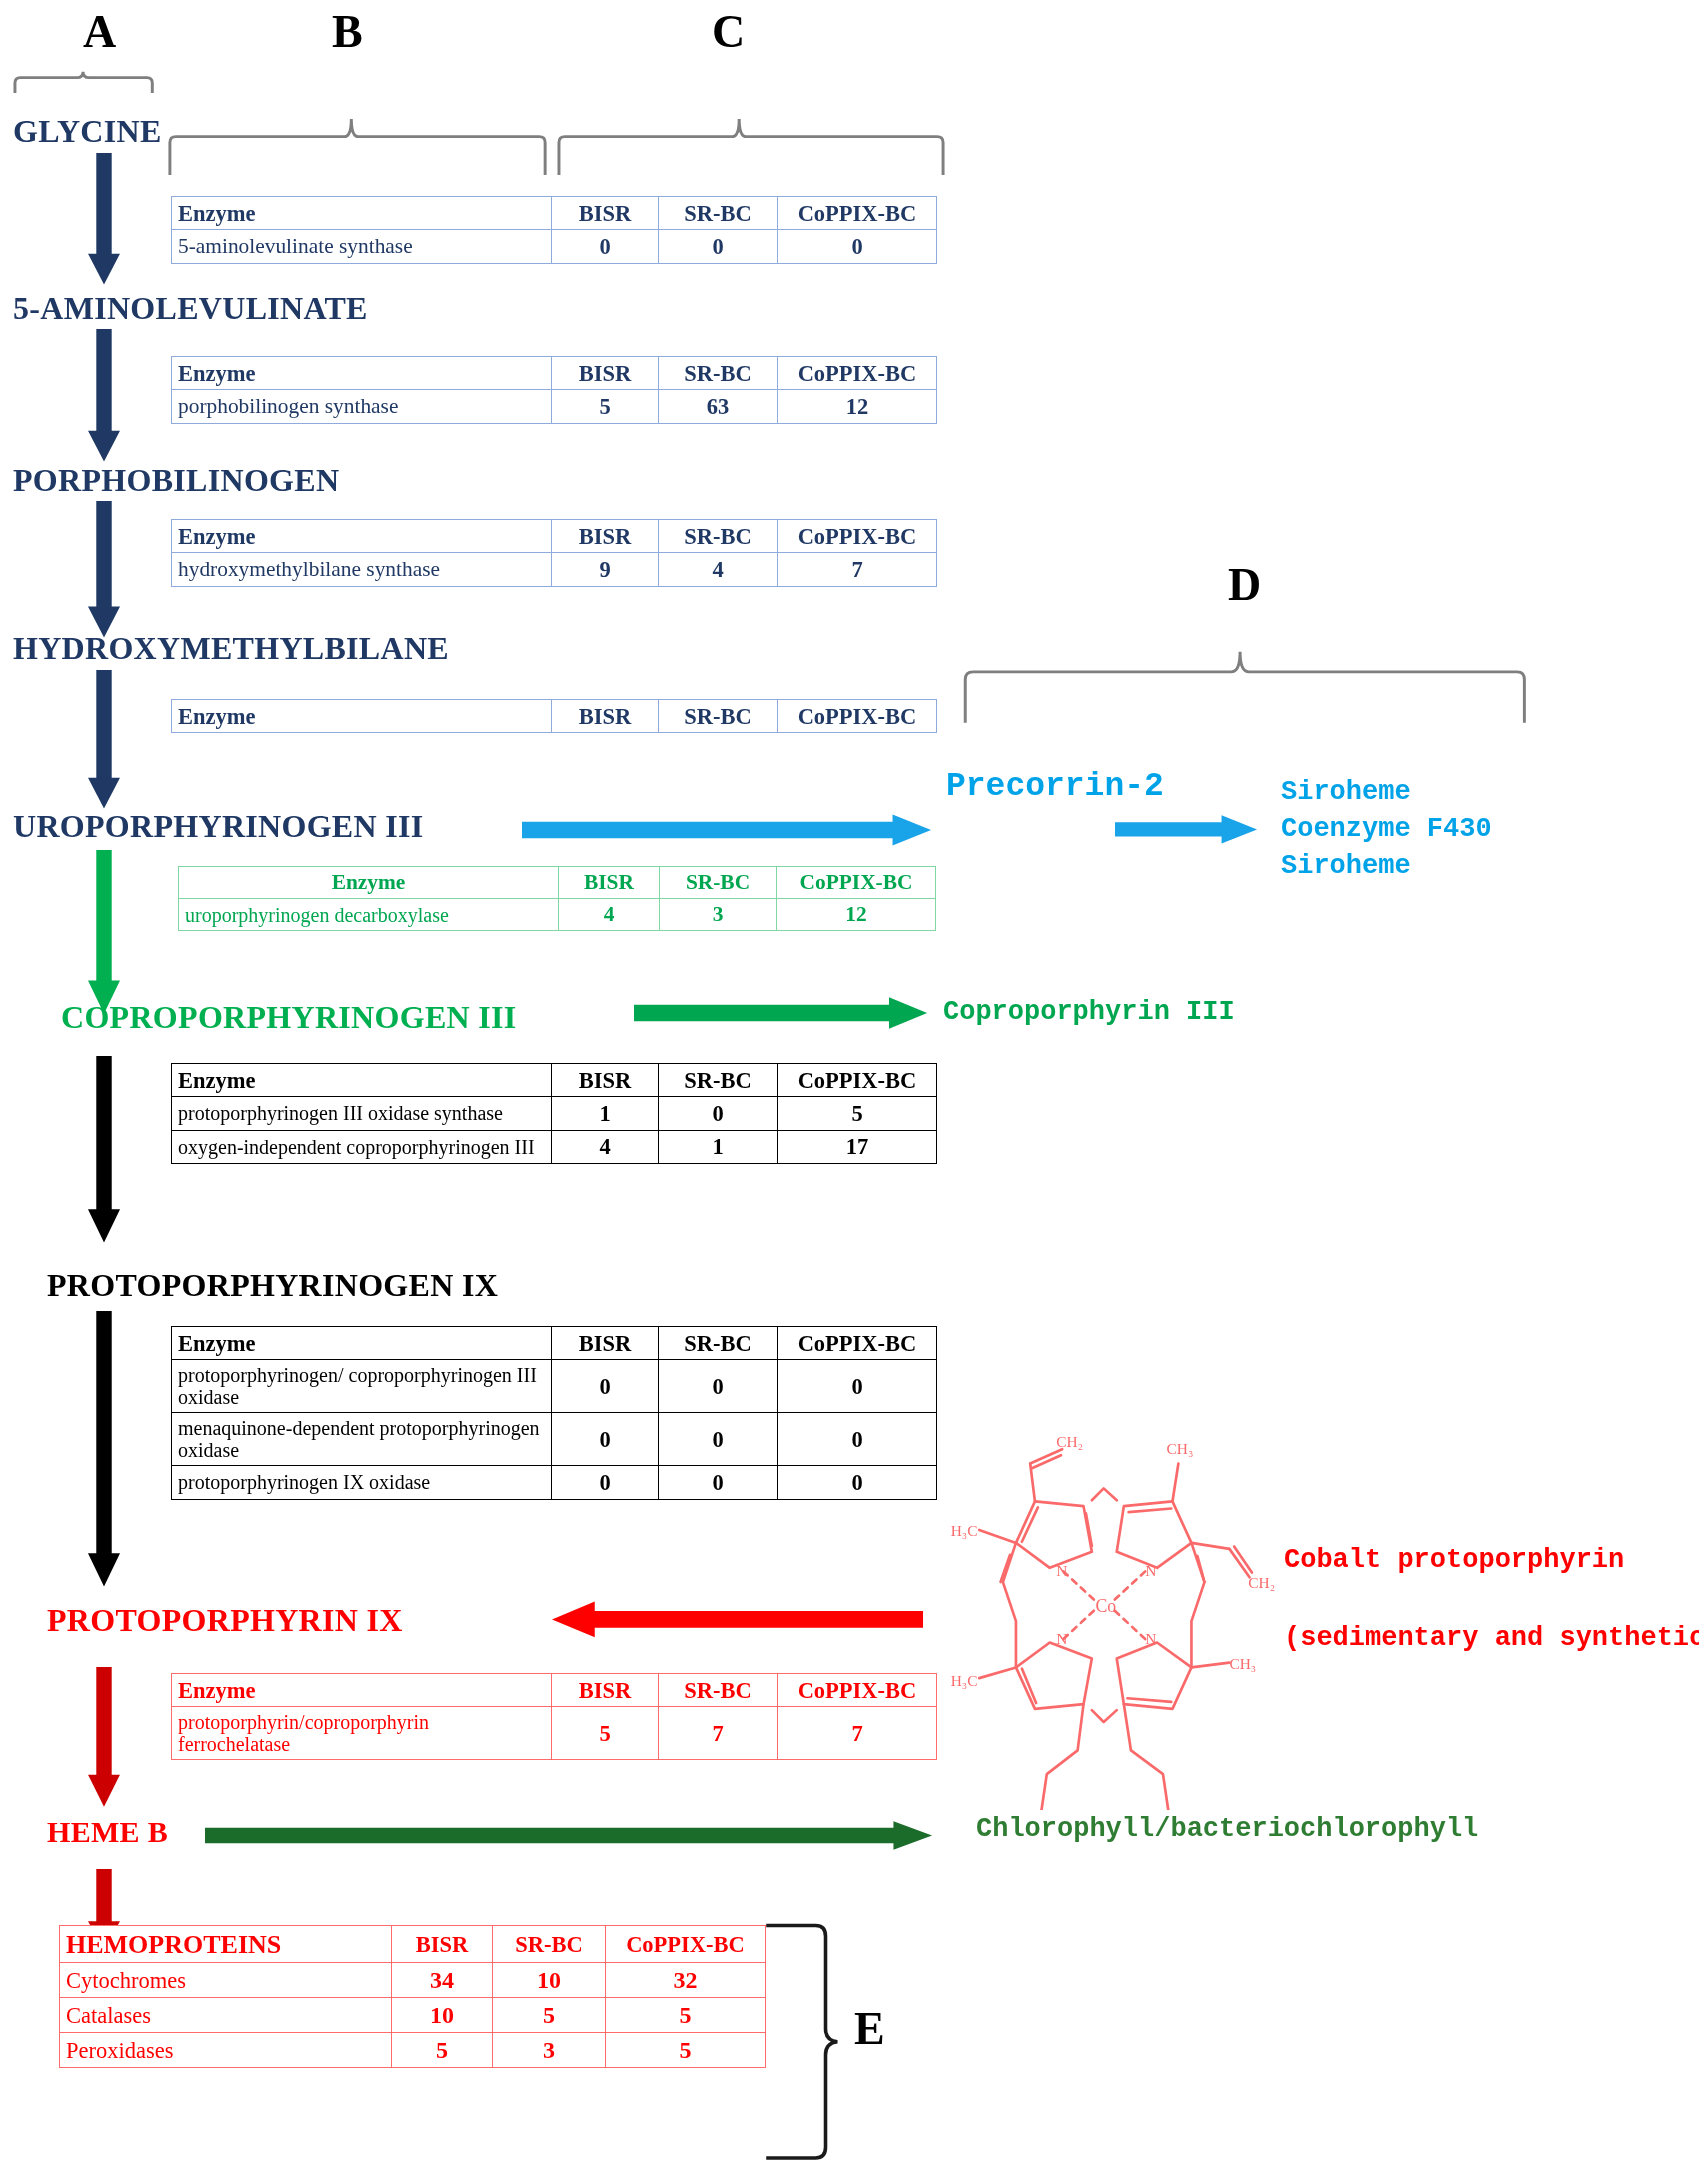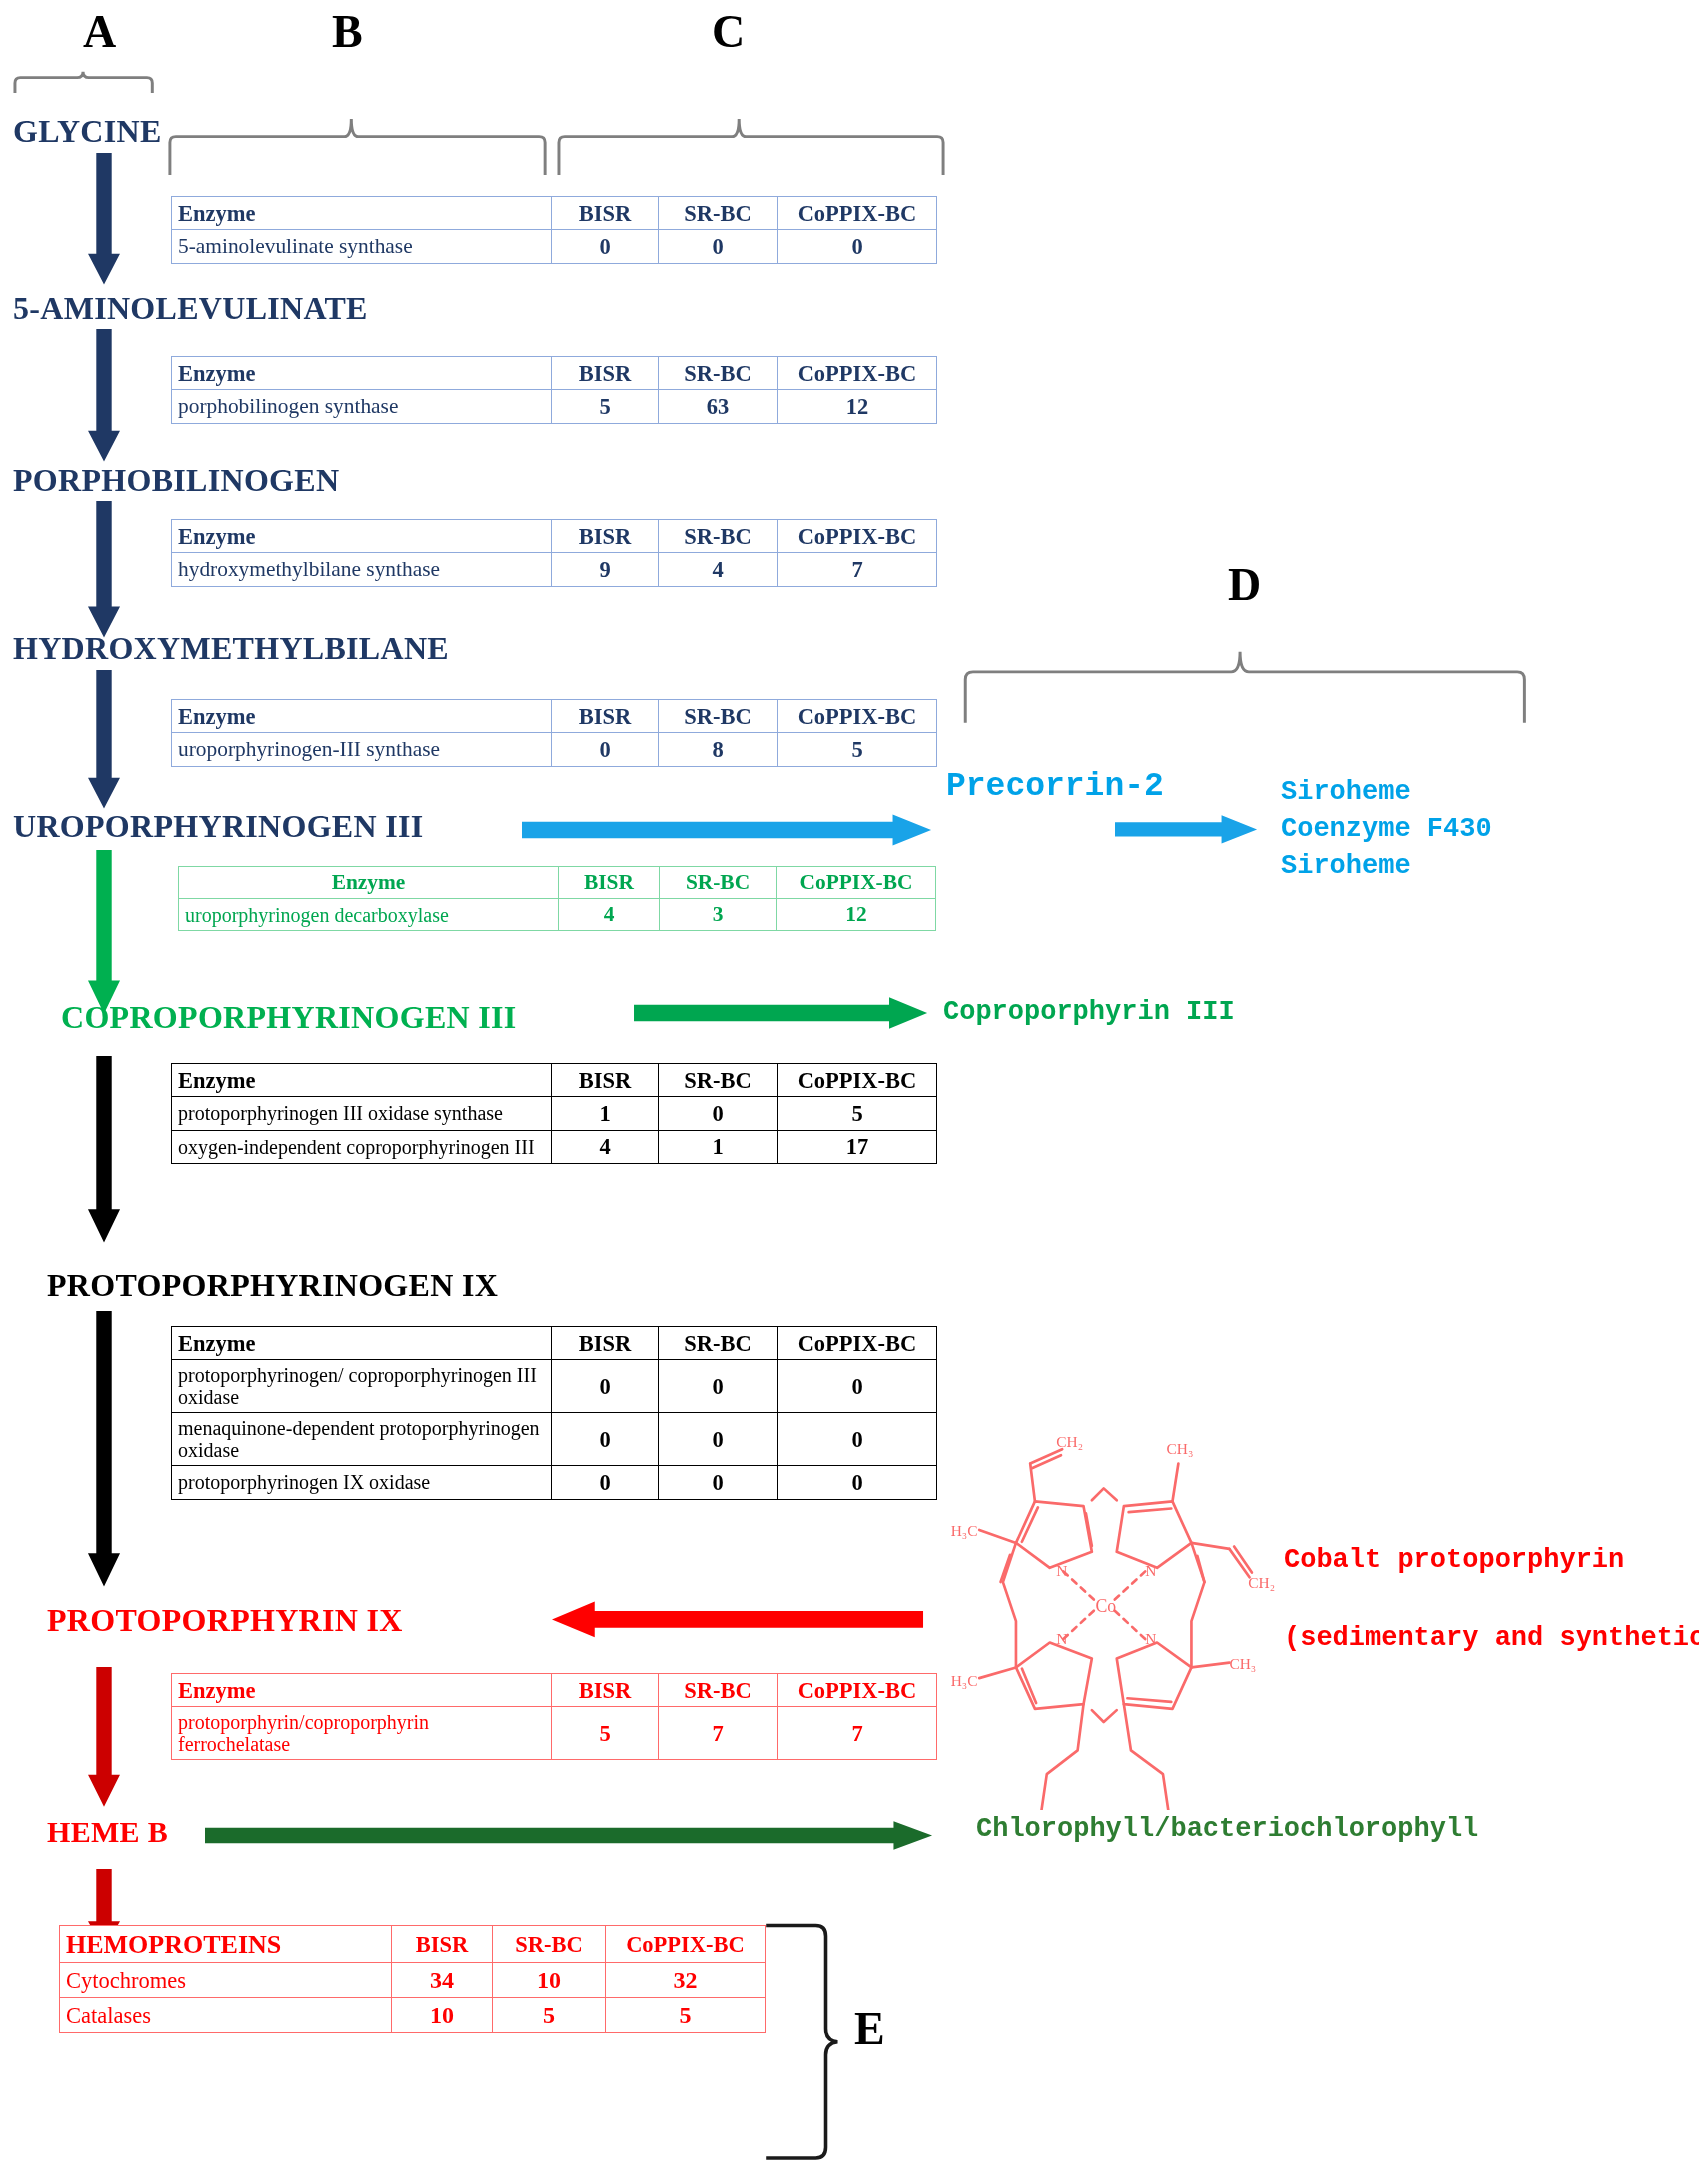--- a/index.html
+++ b/index.html
@@ -325,26 +325,20 @@
       <col style="width:119px">
       <col style="width:159px">
     </colgroup>
   <tbody>
       <tr>
     <td class="hd" style="font-size:22.5px;">Enzyme</td>
     <td class="hdnum" style="font-size:22.5px;">BISR</td>
     <td class="hdnum" style="font-size:22.5px;">SR-BC</td>
     <td class="hdnum" style="font-size:22.5px;">CoPPIX-BC</td>
   </tr>
-  <tr>
-    <td class="name" style="font-size:21.4px;">uroporphyrinogen-III synthase</td>
-    <td class="num" style="font-size:22.5px;">0</td>
-    <td class="num" style="font-size:22.5px;">8</td>
-    <td class="num" style="font-size:22.5px;">5</td>
-  </tr>
 </tbody>
   </table>
 
 <table class="abs enz t-green" style="left:178px;top:866px;width:757px;">
   <colgroup>
       <col style="width:380px">
       <col style="width:101px">
       <col style="width:117px">
       <col style="width:159px">
     </colgroup>
@@ -470,15 +464,21 @@
     <td class="num" style="font-size:24px;">34</td>
     <td class="num" style="font-size:24px;">10</td>
     <td class="num" style="font-size:24px;">32</td>
   </tr>
   <tr>
     <td class="name" style="font-size:22.5px;">Catalases</td>
     <td class="num" style="font-size:24px;">10</td>
     <td class="num" style="font-size:24px;">5</td>
     <td class="num" style="font-size:24px;">5</td>
   </tr>
+  <tr>
+    <td class="name" style="font-size:22.5px;">Peroxidases</td>
+    <td class="num" style="font-size:24px;">5</td>
+    <td class="num" style="font-size:24px;">3</td>
+    <td class="num" style="font-size:24px;">5</td>
+  </tr>
 </tbody>
   </table>
 
 
 </body></html>

